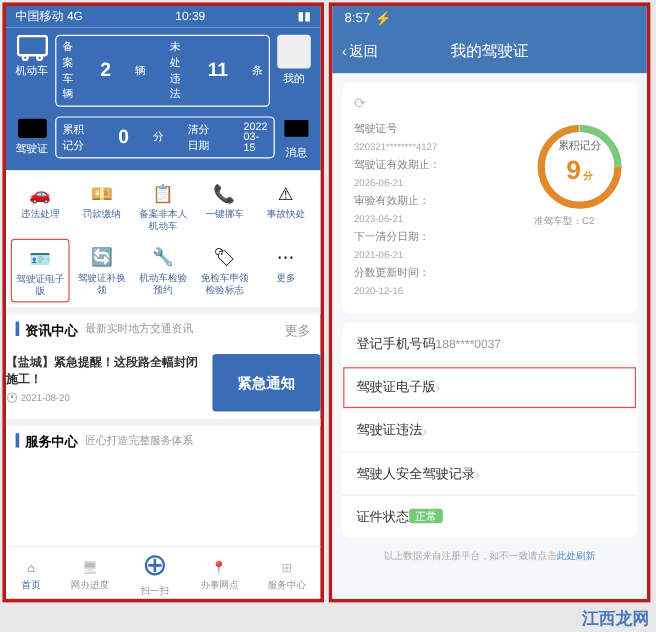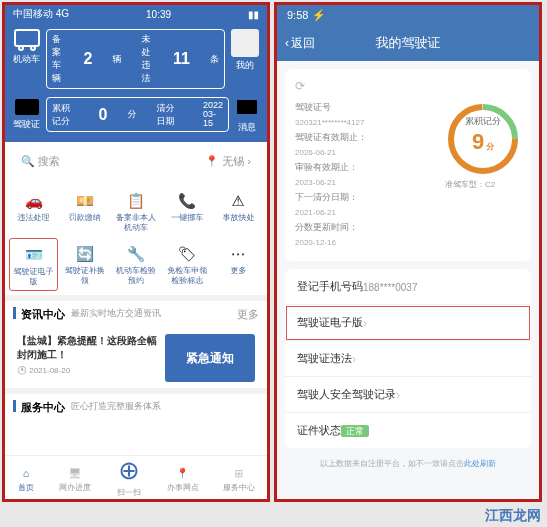--- a/index.html
+++ b/index.html
@@ -20,21 +20,21 @@
 .env{width:24px;height:24px}
 .search{background:#fff;margin:6px 8px;border-radius:4px;padding:6px 8px;font-size:11px;color:#999;display:flex;justify-content:space-between;align-items:center}
 .grid{display:grid;grid-template-columns:repeat(5,1fr);gap:2px;padding:4px 4px;background:#fff}
 .gi{display:flex;flex-direction:column;align-items:center;gap:2px;padding:4px 2px;font-size:8px;color:#4a6a9e;text-align:center;line-height:1.2}
 .gi svg{width:22px;height:22px}
 .gi.hl{border:1px solid #d9534f;border-radius:3px}
 .sec-hdr{display:flex;align-items:flex-start;padding:6px 8px;font-size:11px;border-top:6px solid #f2f2f2}
 .sec-hdr .bar{width:3px;height:12px;background:#3a6db5;margin-right:5px}
 .sec-hdr .sub{font-size:9px;color:#999;margin-left:6px}
 .sec-hdr .more{margin-left:auto;color:#999}
-.news{display:flex;padding:6px 12px;gap:4px}
+.news{display:flex;padding:6px 0;gap:4px}
 .news-txt{font-size:10px;flex:1}
 .news-txt b{color:#333}
 .news-date{font-size:8px;color:#999;margin-top:4px}
 .news-box{width:90px;height:48px;background:#3a6db5;color:#fff;display:flex;align-items:center;justify-content:center;font-size:12px;font-weight:bold;border-radius:3px}
 .tabbar{margin-top:auto;height:44px;border-top:1px solid #eee;display:flex;justify-content:space-around;align-items:center}
 .tab{display:flex;flex-direction:column;align-items:center;font-size:8px;color:#999;gap:1px}
 .tab.act{color:#3a6db5}
 .tab svg{width:18px;height:18px}
 .tab.center svg{width:28px;height:28px}
 
@@ -117,24 +117,20 @@
         </span>
     </div>
     <div class="hdr-col">
       <svg class="env" viewBox="0 0 24 24">
           <rect x="2" y="5" width="20" height="14" rx="1"></rect>
           <path d="M2 6l10 7 10-7"></path>
         </svg>
       <span>消息</span>
     </div>
   </div>
-  <div class="search">
-    <span>🔍 <span>搜索</span></span>
-    <span>📍 <span>无锡</span> ›</span>
-  </div>
   <div class="grid" id="gridL">
       <div class="gi">
         <svg viewBox="0 0 24 24">
           <text x="12" y="18" text-anchor="middle" font-size="16">🚗</text>
         </svg>
         <span>违法处理</span>
       </div>
       <div class="gi">
         <svg viewBox="0 0 24 24">
           <text x="12" y="18" text-anchor="middle" font-size="16">💴</text>
@@ -237,21 +233,21 @@
         <svg viewBox="0 0 24 24">
           <text x="12" y="18" text-anchor="middle" font-size="14" fill="#bbb">⊞</text>
         </svg>
         <span>服务中心</span>
       </div>
     </div>
 </div>
 
 <div class="phone right">
   <div class="status2">
-      <span>9:58</span>
+      <span>8:57</span>
       <span style="margin-left:4px">⚡</span>
     </div>
   <div class="nav">
     <div class="back">‹ <span>返回</span></div>
     <span>我的驾驶证</span>
   </div>
   <div class="content">
     <div class="card">
       <div class="card-title">
           <span style="color:#bbb">⟳</span>

